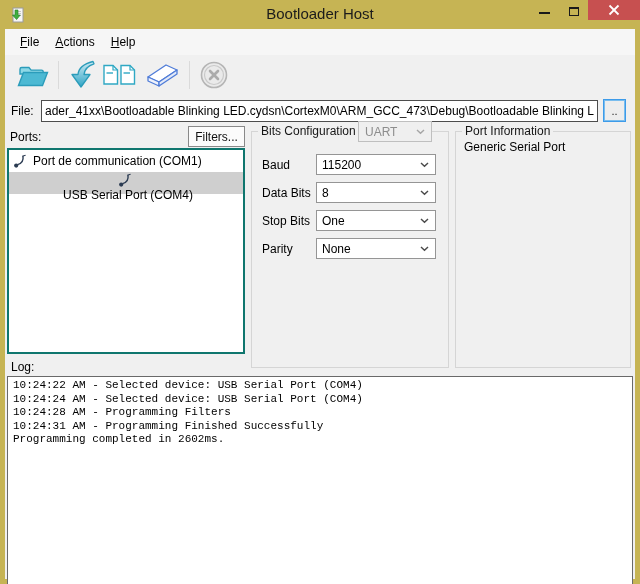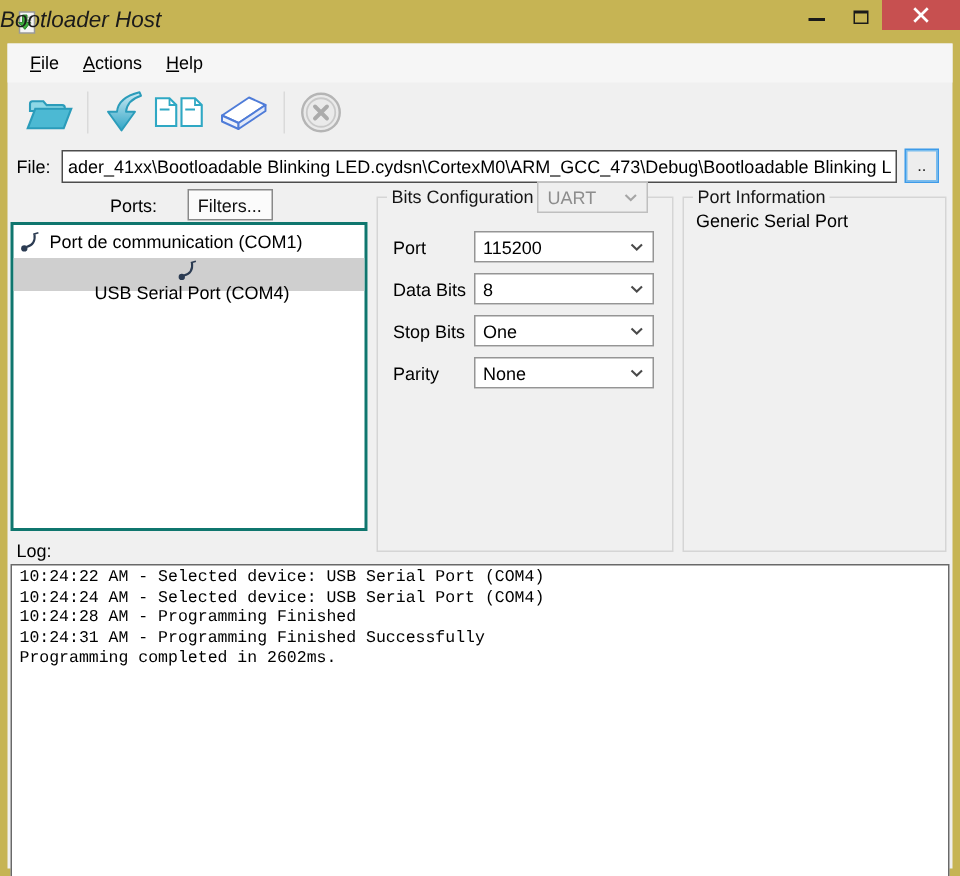--- a/index.html
+++ b/index.html
@@ -4,21 +4,21 @@
 <style>
   * { margin:0; padding:0; box-sizing:border-box; }
   html,body { width:640px; height:584px; }
   body { font-family:"Liberation Sans", sans-serif; font-size:12px; color:#000; }
 
   .window { position:relative; width:640px; height:584px; background:#c6b454; overflow:hidden; }
 
   
   .titlebar { position:relative; height:29px; display:flex; align-items:center; }
   .app-icon { margin-left:9px; width:16px; height:16px; }
-  .title { position:absolute; left:0; right:0; top:5px; font-size:15px; color:#1b1b1b; pointer-events:none;font-style:italic; }
+  .title { position:absolute; left:0; right:0; top:5px; text-align:center; font-size:15px; color:#1b1b1b; pointer-events:none; }
   .caption-buttons { position:absolute; right:0; top:0; display:flex; align-items:flex-start; }
   .cap-btn { display:flex; align-items:center; justify-content:center; height:20px; }
   .btn-min, .btn-max { width:29px; }
   .btn-close { width:52px; background:#c75050; }
   .min-glyph { width:11px; height:2px; background:#1a1a1a; margin-top:6px; }
   .max-glyph { width:10px; height:9px; border:1px solid #1a1a1a; border-top-width:2px; margin-top:2px; }
 
   
   .client { margin:0 5px 5px 5px; height:550px; background:#f0f0f0; display:flex; flex-direction:column; }
 
@@ -31,21 +31,21 @@
   .tool-sep { width:1px; height:28px; background:#dadada; margin:0 6px; }
   .tool-disabled { opacity:.85; }
 
   .file-row { height:31px; display:flex; align-items:center; padding:0 9px 0 6px; flex:none; }
   .file-label { width:30px; }
   .file-input { flex:1; height:22px; border:1px solid #4d4d4d; background:#fff; font-family:"Liberation Sans",sans-serif; font-size:12px; padding:0 3px; color:#000; }
   .browse-btn { width:23px; height:23px; margin-left:5px; background:#ededed; border:1px solid #3d9be9; box-shadow:inset 0 0 0 1px #7abdee; font-size:11px; line-height:10px; color:#222; display:flex; align-items:center; justify-content:center; }
 
   .main { height:242px; display:flex; padding:0 2px; flex:none; }
   .left-col { width:238px; display:flex; flex-direction:column; flex:none; }
-  .ports-header { height:21px; display:flex; align-items:center; justify-content:center; padding-left:3px; margin-bottom:1px;gap:20px; }
+  .ports-header { height:21px; display:flex; align-items:center; justify-content:space-between; padding-left:3px; margin-bottom:1px;gap:20px; }
   .filters-btn { width:57px; height:21px; background:#fbfbfb; border:1px solid #898989; font-family:"Liberation Sans",sans-serif; font-size:12px; color:#111; }
   .ports-list { height:206px; border:2px solid #0f766e; background:#fff; overflow:hidden; }
   .port-row { height:22px; display:flex; align-items:center; padding-left:4px; }
   .port-row.selected { background:#cfcfcf;flex-direction:column; }
   .port-icon { width:14px; height:16px; margin-right:6px; flex:none; }
 
   .groupbox { position:relative; border:1px solid #d5d5d5; margin-top:5px; height:237px; background:#f0f0f0; }
   .config-group { width:198px; margin-left:6px; flex:none; }
   .info-group { flex:1; margin-left:6px; margin-right:2px; }
   .group-caption { position:absolute; top:-8px; left:6px; background:#f0f0f0; padding:0 3px; color:#161616; }
@@ -195,21 +195,21 @@
       <div class="groupbox config-group">
         <span class="group-caption">Bits Configuration</span>
         <div class="uart-combo">
           <span>UART</span>
           <svg class="chev" width="9" height="6" viewBox="0 0 9 6">
             <polyline points="1,1 4.5,4.3 8,1" fill="none" stroke="#a5a5a5" stroke-width="1.4"></polyline>
           </svg>
         </div>
         <div class="fields">
           <div class="field-row">
-            <span class="field-label">Port</span>
+            <span class="field-label">Baud</span>
             <div class="combo">
               <span>115200</span>
               <svg class="chev" width="9" height="6" viewBox="0 0 9 6">
                   <polyline points="1,1 4.5,4.3 8,1" fill="none" stroke="#4a4a4a" stroke-width="1.4"></polyline>
                 </svg>
             </div>
           </div>
           <div class="field-row">
             <span class="field-label">Data Bits</span>
             <div class="combo">
@@ -243,21 +243,21 @@
       <div class="groupbox info-group">
         <span class="group-caption">Port Information</span>
         <div class="info-content">Generic Serial Port</div>
       </div>
     </div>
 
     <div class="log-label">Log:</div>
     <div class="log-box">
       <div>10:24:22 AM - Selected device: USB Serial Port (COM4)</div>
       <div>10:24:24 AM - Selected device: USB Serial Port (COM4)</div>
-      <div>10:24:28 AM - Programming Finished</div>
+      <div>10:24:28 AM - Programming Filters</div>
       <div>10:24:31 AM - Programming Finished Successfully</div>
       <div>Programming completed in 2602ms.</div>
     </div>
 
     <div class="statusbar">
       <span>Ready</span>
       <div class="progress">
         <div class="progress-fill"></div>
       </div>
       <div class="grip">

